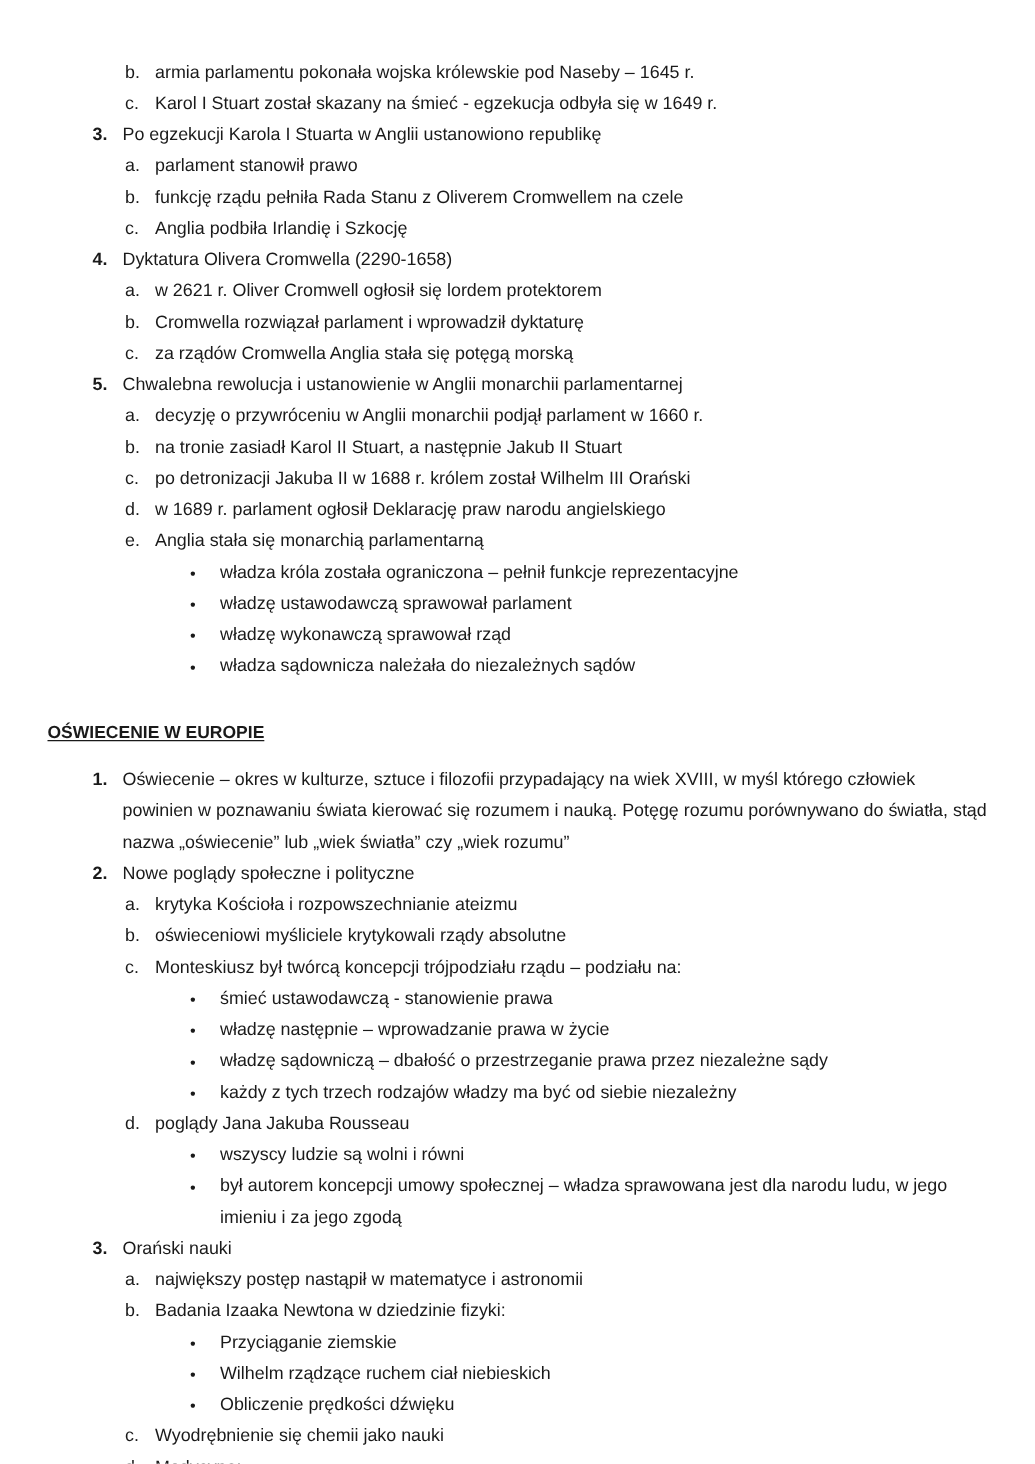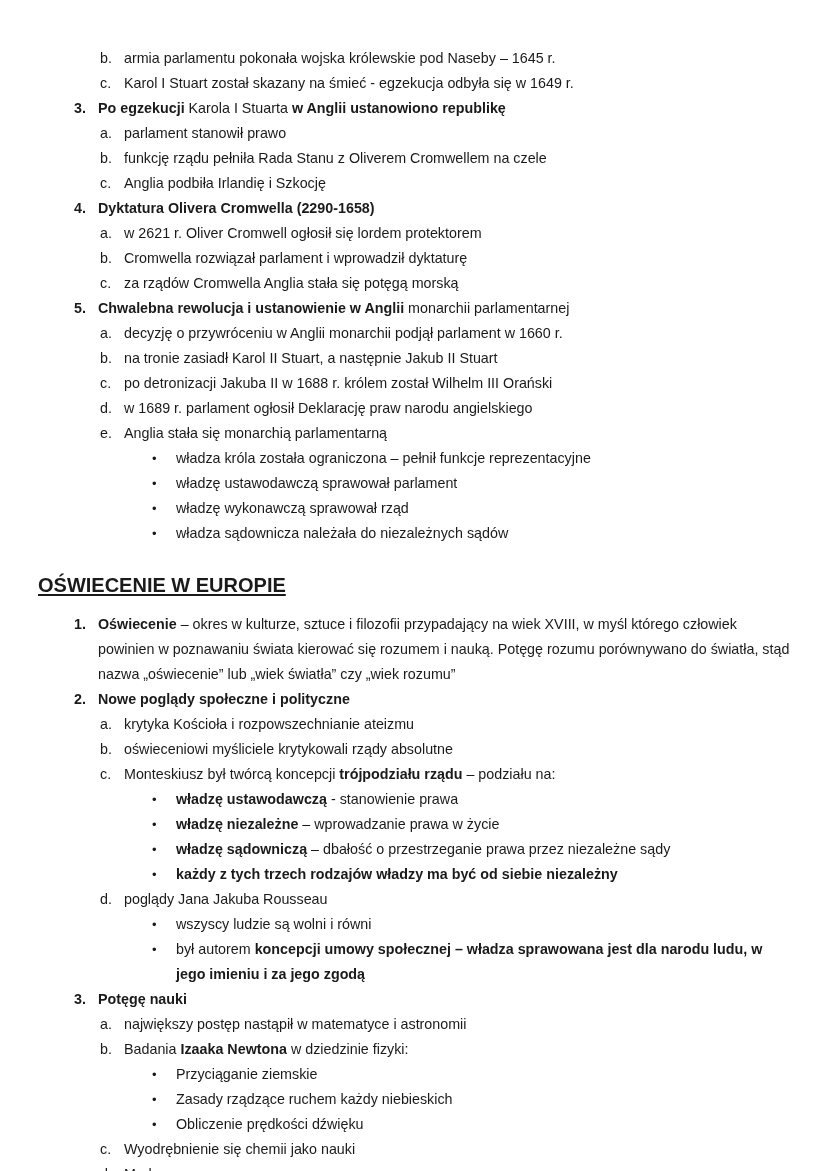--- a/index.html
+++ b/index.html
@@ -70,35 +70,35 @@
     padding-left: 24px;
   }
   .lvl-bullet > .marker {
     font-size: 13px;
     line-height: 25px;
   }
 
   
   .section-heading {
     font-weight: bold;
-    font-size: 20px;
+    font-size: 14px;
     line-height: 25px;
     margin: 0;
     padding: 0;
     display: block;
   }
   .section-heading .hd-text {
     text-decoration: underline;
     text-underline-offset: 2px;
   }
 
   .spacer-lg { height: 27px; }
   .spacer-md { height: 14px; }
 
-  b, .b { font-weight: bold; }
+  b, .b { font-weight: normal; }
 
   .blocklist { margin: 0; padding: 0; }
 </style>
 </head>
 <body style="background: rgb(255, 255, 255); color: rgb(26, 26, 26);">
 
 <div class="page">
   <div class="doc-body">
 
     <div class="blocklist">
@@ -235,26 +235,26 @@
         <span class="linetext"><span>oświeceniowi myśliciele krytykowali rządy absolutne</span></span>
       </div>
 
       <div class="line lvl-alpha">
         <span class="marker">c.</span>
         <span class="linetext"><span>Monteskiusz był twórcą koncepcji </span><span class="b">trójpodziału rządu</span><span> – podziału na:</span></span>
       </div>
 
       <div class="line lvl-bullet">
         <span class="marker">•</span>
-        <span class="linetext"><span class="b">władzę ustawodawczą</span><span> - stanowienie prawa</span></span>
-      </div>
-
-      <div class="line lvl-bullet">
-        <span class="marker">•</span>
-        <span class="linetext"><span class="b">władzę niezależne</span><span> – wprowadzanie prawa w życie</span></span>
+        <span class="linetext"><span class="b">śmieć ustawodawczą</span><span> - stanowienie prawa</span></span>
+      </div>
+
+      <div class="line lvl-bullet">
+        <span class="marker">•</span>
+        <span class="linetext"><span class="b">władzę następnie</span><span> – wprowadzanie prawa w życie</span></span>
       </div>
 
       <div class="line lvl-bullet">
         <span class="marker">•</span>
         <span class="linetext"><span class="b">władzę sądowniczą</span><span> – dbałość o przestrzeganie prawa przez niezależne sądy</span></span>
       </div>
 
       <div class="line lvl-bullet">
         <span class="marker">•</span>
         <span class="linetext"><span class="b">każdy z tych trzech rodzajów władzy ma być od siebie niezależny</span></span>
@@ -270,41 +270,41 @@
         <span class="linetext"><span>wszyscy ludzie są wolni i równi</span></span>
       </div>
 
       <div class="line lvl-bullet">
         <span class="marker">•</span>
         <span class="linetext"><span>był autorem </span><span class="b">koncepcji umowy społecznej – władza sprawowana jest dla narodu ludu, w jego imieniu i za jego zgodą</span></span>
       </div>
 
       <div class="line lvl-num">
         <span class="marker">3.</span>
-        <span class="linetext"><span class="b">Potęgę nauki</span></span>
+        <span class="linetext"><span class="b">Orański nauki</span></span>
       </div>
 
       <div class="line lvl-alpha">
         <span class="marker">a.</span>
         <span class="linetext"><span>największy postęp nastąpił w matematyce i astronomii</span></span>
       </div>
 
       <div class="line lvl-alpha">
         <span class="marker">b.</span>
         <span class="linetext"><span>Badania </span><span class="b">Izaaka Newtona</span><span> w dziedzinie fizyki:</span></span>
       </div>
 
       <div class="line lvl-bullet">
         <span class="marker">•</span>
         <span class="linetext"><span>Przyciąganie ziemskie</span></span>
       </div>
 
       <div class="line lvl-bullet">
         <span class="marker">•</span>
-        <span class="linetext"><span>Zasady rządzące ruchem każdy niebieskich</span></span>
+        <span class="linetext"><span>Wilhelm rządzące ruchem ciał niebieskich</span></span>
       </div>
 
       <div class="line lvl-bullet">
         <span class="marker">•</span>
         <span class="linetext"><span>Obliczenie prędkości dźwięku</span></span>
       </div>
 
       <div class="line lvl-alpha">
         <span class="marker">c.</span>
         <span class="linetext"><span>Wyodrębnienie się chemii jako nauki</span></span>

